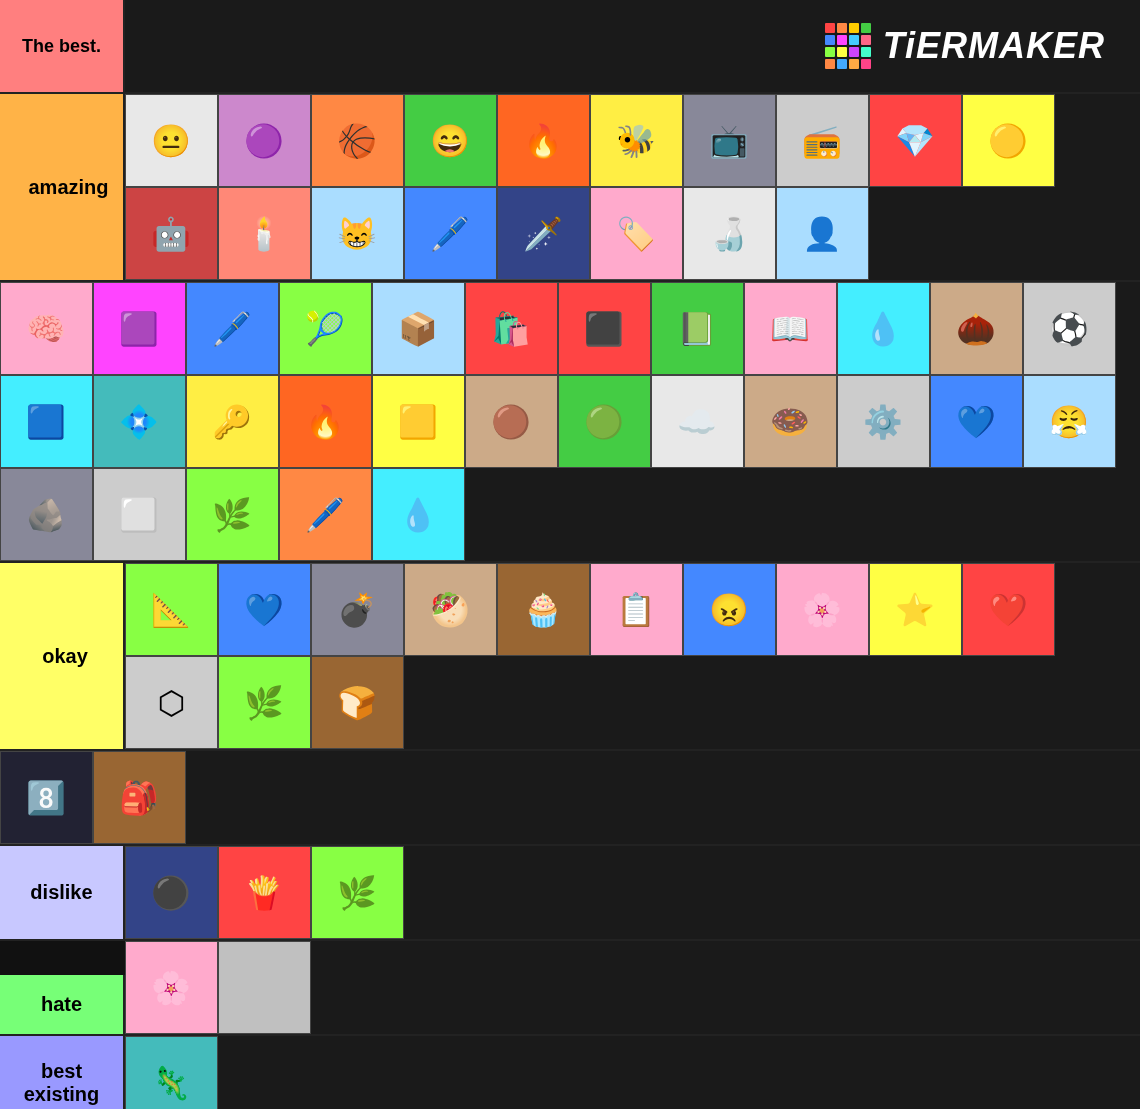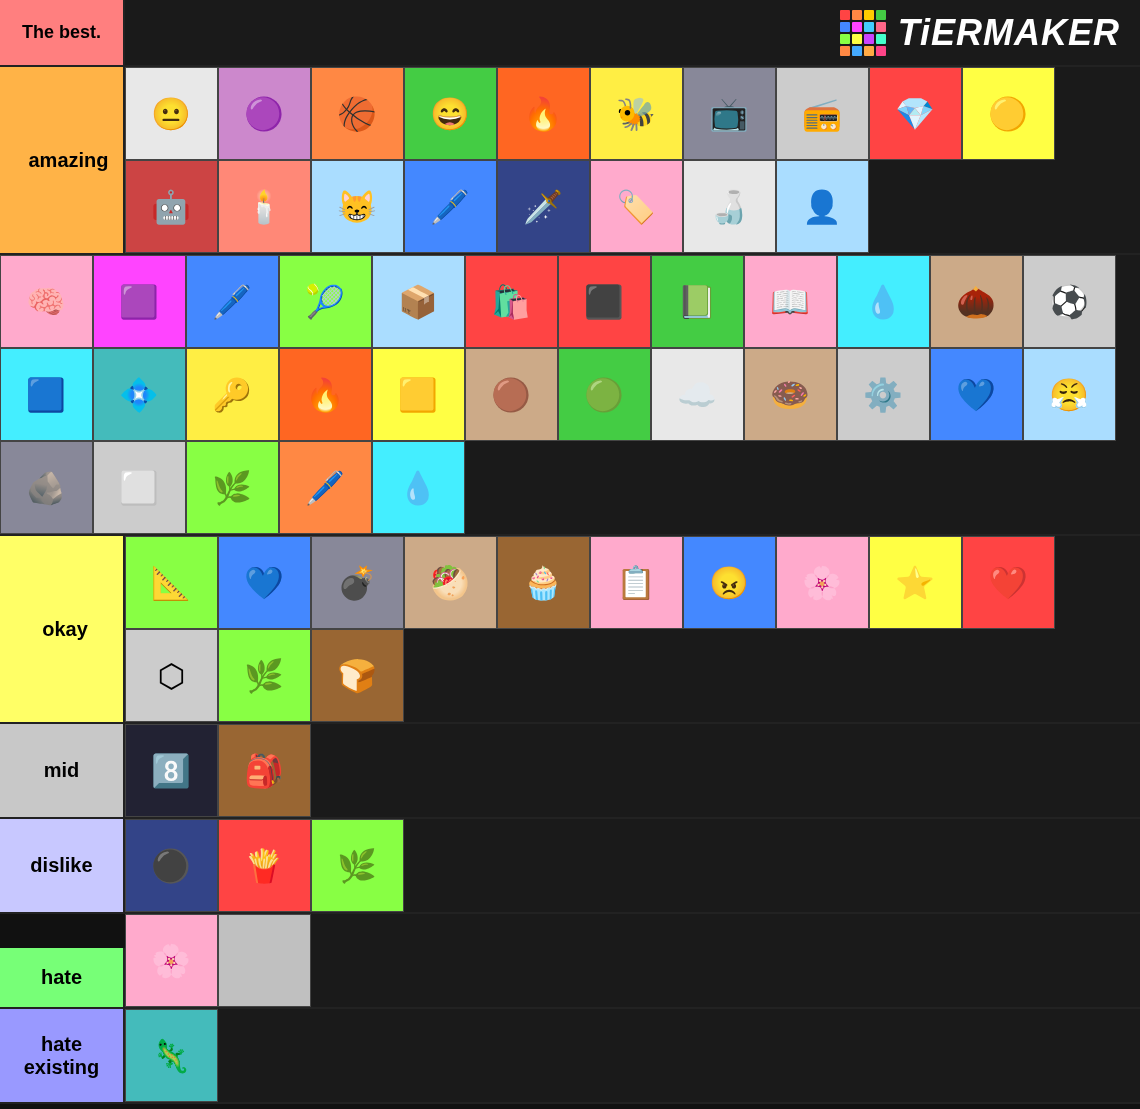--- a/index.html
+++ b/index.html
@@ -39,21 +39,21 @@
     .tier-good { background-color: #ffff99; }
     .tier-okay { background-color: #ffff66; padding-left: 11px; }
     .tier-mid { background-color: #c8c8c8; }
     .tier-dislike { background-color: #c8c8ff; justify-content: center; }
     .tier-hate { background-color: #77ff77; margin-top: 34px; }
     .tier-stop { background-color: #9999ff; }
 
     
     .header-row {
       display: flex;
-      height: 67px;
+      height: 94px;
       border-bottom: 2px solid #222;
       background: #1a1a1a;
       justify-content: flex-end;
     }
     .header-label {
       width: 125px;
       min-width: 125px;
       background: #ff7f7f;
       display: flex;
       align-items: center;
@@ -61,21 +61,21 @@
       font-size: 18px;
       font-weight: bold;
       color: #000;
       border-right: 2px solid #222;
     }
     .header-brand {
       flex: 1;
       display: flex;
       align-items: center;
       justify-content: flex-end;
-      padding-right: 20px;
+      padding-right: 35px;
       background: #1a1a1a;
     }
     .brand-text {
       font-size: 36px;
       font-weight: bold;
       color: white;
       letter-spacing: 1px;
       font-style: italic;
     }
     .brand-text span { color: white; }
@@ -246,23 +246,20 @@
       <div class="char bg-lemon">⭐</div>
       <div class="char bg-red">❤️</div>
       <div class="char bg-silver">⬡</div>
 
       <div class="char bg-lime">🌿</div>
       <div class="char bg-brown">🍞</div>
     </div>
   </div>
 
   <div class="tier-row">
-    <div class="tier-label tier-mid">
-      <span>mid</span>
-    </div>
     <div class="tier-items">
       <div class="char bg-black">8️⃣</div>
       <div class="char bg-brown">🎒</div>
     </div>
   </div>
 
   <div class="tier-row">
     <div class="tier-label tier-dislike">
       <span>dislike</span>
     </div>
@@ -278,20 +275,20 @@
       <span>hate</span>
     </div>
     <div class="tier-items">
       <div class="char bg-pink">🌸</div>
       <div class="char" style="background:#c0c0c0;width:93px;height:93px;"></div>
     </div>
   </div>
 
   <div class="tier-row">
     <div class="tier-label tier-stop">
-      <span>hate existing</span>
+      <span>best existing</span>
     </div>
     <div class="tier-items">
       <div class="char bg-teal">🦎</div>
     </div>
   </div>
 
 </div>
 
 </body></html>

